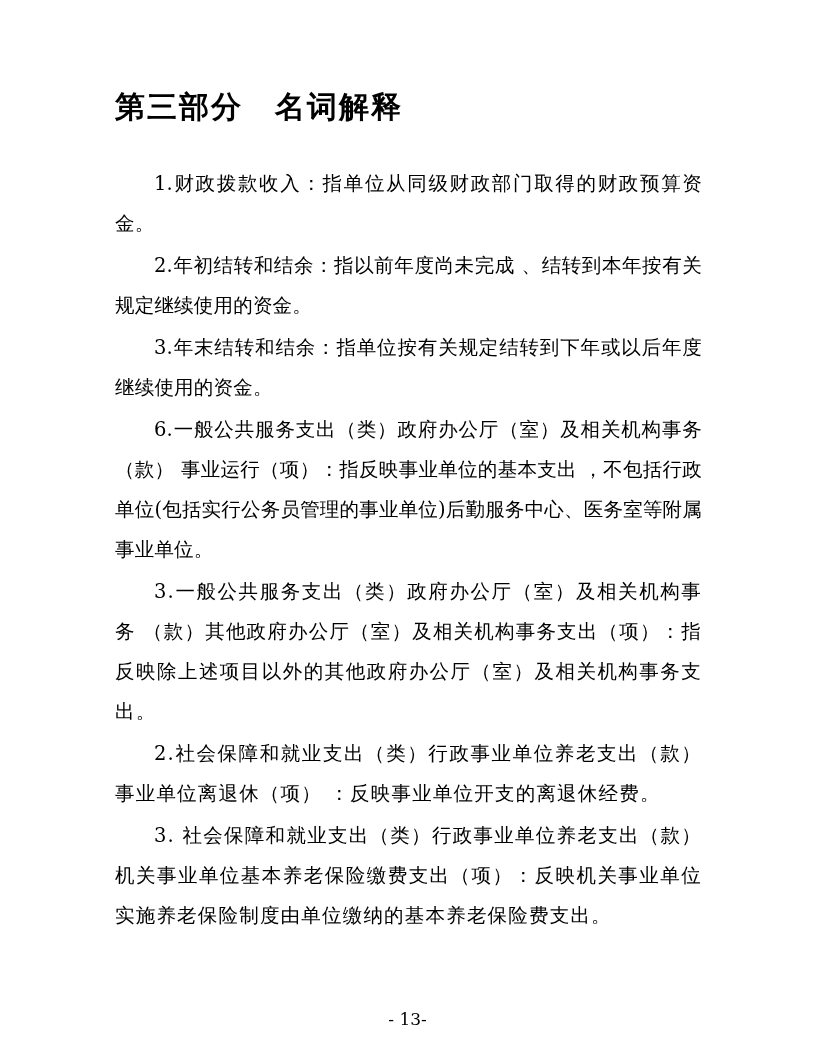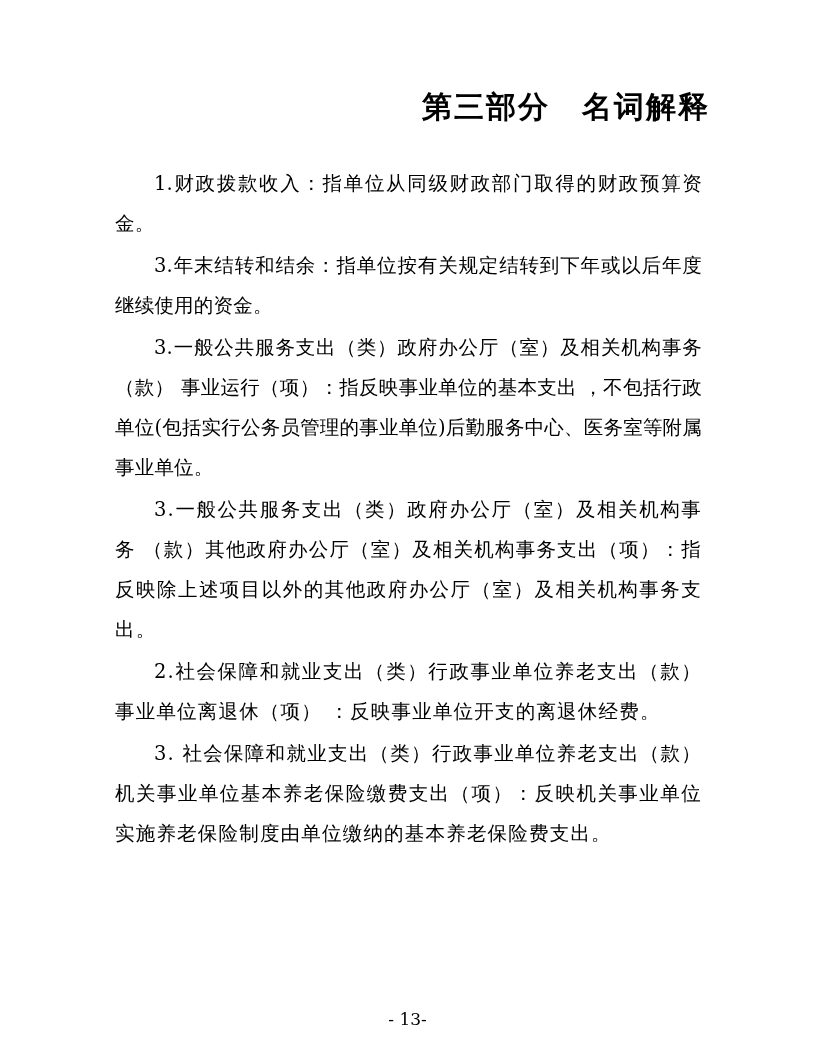--- a/index.html
+++ b/index.html
@@ -16,21 +16,21 @@
     overflow: hidden;
   }
   .page {
     width: 815px;
     height: 1055px;
     box-sizing: border-box;
     padding: 70px 105px 0 115px;
     position: relative;
   }
   .doc-title {
-    text-align: right;
+    text-align: left;
     font-size: 30px;
     font-weight: bold;
     letter-spacing: 2px;
     margin: 16px 0 0 0;
     line-height: 1.4;
   }
   .body-block {
     margin-top: 36px;
   }
   .para {
@@ -57,22 +57,23 @@
 </style>
 </head>
 <body>
 
 <div class="page">
 
   <h1 class="doc-title">第三部分　名词解释</h1>
 
   <div class="body-block">
     <p class="para">1.财政拨款收入：指单位从同级财政部门取得的财政预算资金。</p>
+    <p class="para">2.年初结转和结余：指以前年度尚未完成 、结转到本年按有关规定继续使用的资金。</p>
     <p class="para">3.年末结转和结余：指单位按有关规定结转到下年或以后年度继续使用的资金。</p>
-    <p class="para">3.一般公共服务支出（类）政府办公厅（室）及相关机构事务 （款） 事业运行（项）：指反映事业单位的基本支出 ，不包括行政单位(包括实行公务员管理的事业单位)后勤服务中心、医务室等附属事业单位。</p>
+    <p class="para">6.一般公共服务支出（类）政府办公厅（室）及相关机构事务 （款） 事业运行（项）：指反映事业单位的基本支出 ，不包括行政单位(包括实行公务员管理的事业单位)后勤服务中心、医务室等附属事业单位。</p>
     <p class="para loose">3.一般公共服务支出（类）政府办公厅（室）及相关机构事务 （款）其他政府办公厅（室）及相关机构事务支出（项）：指反映除上述项目以外的其他政府办公厅（室）及相关机构事务支出。</p>
     <p class="para loose">2.社会保障和就业支出（类）行政事业单位养老支出（款）事业单位离退休（项） ：反映事业单位开支的离退休经费。</p>
     <p class="para loose">3. 社会保障和就业支出（类）行政事业单位养老支出（款）机关事业单位基本养老保险缴费支出（项）：反映机关事业单位实施养老保险制度由单位缴纳的基本养老保险费支出。</p>
   </div>
 
   <div class="page-number">- 13-</div>
 
 </div>
 
 </body></html>

